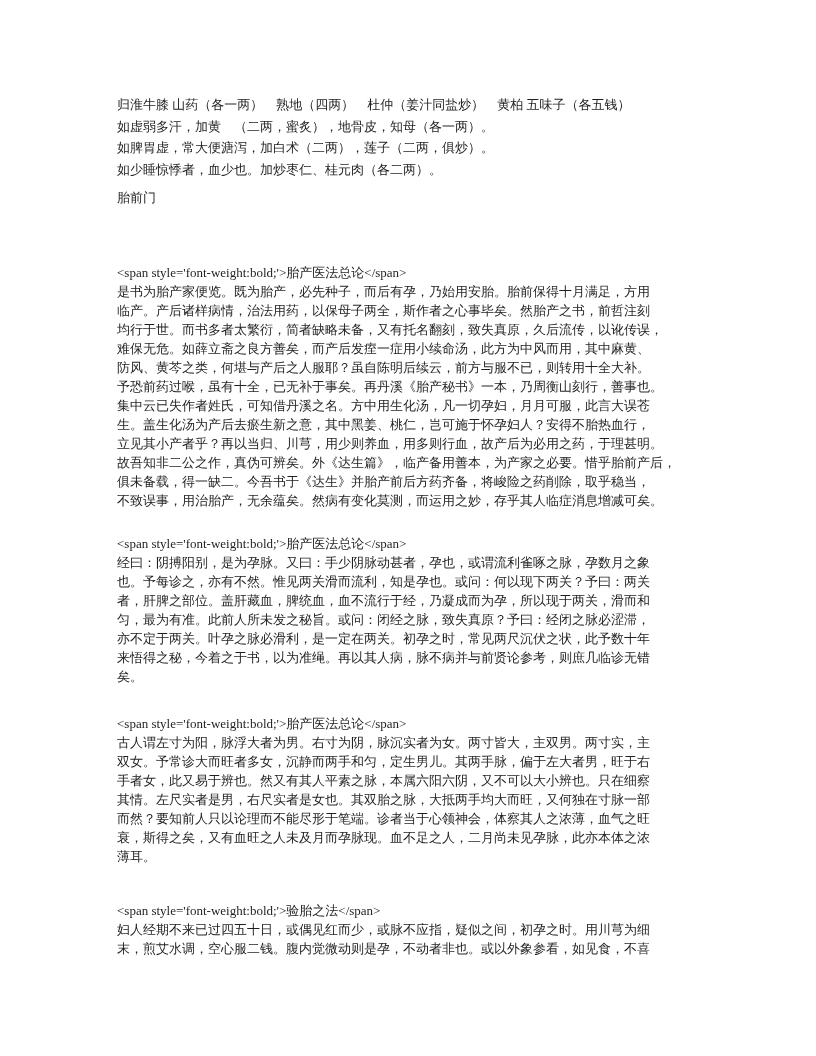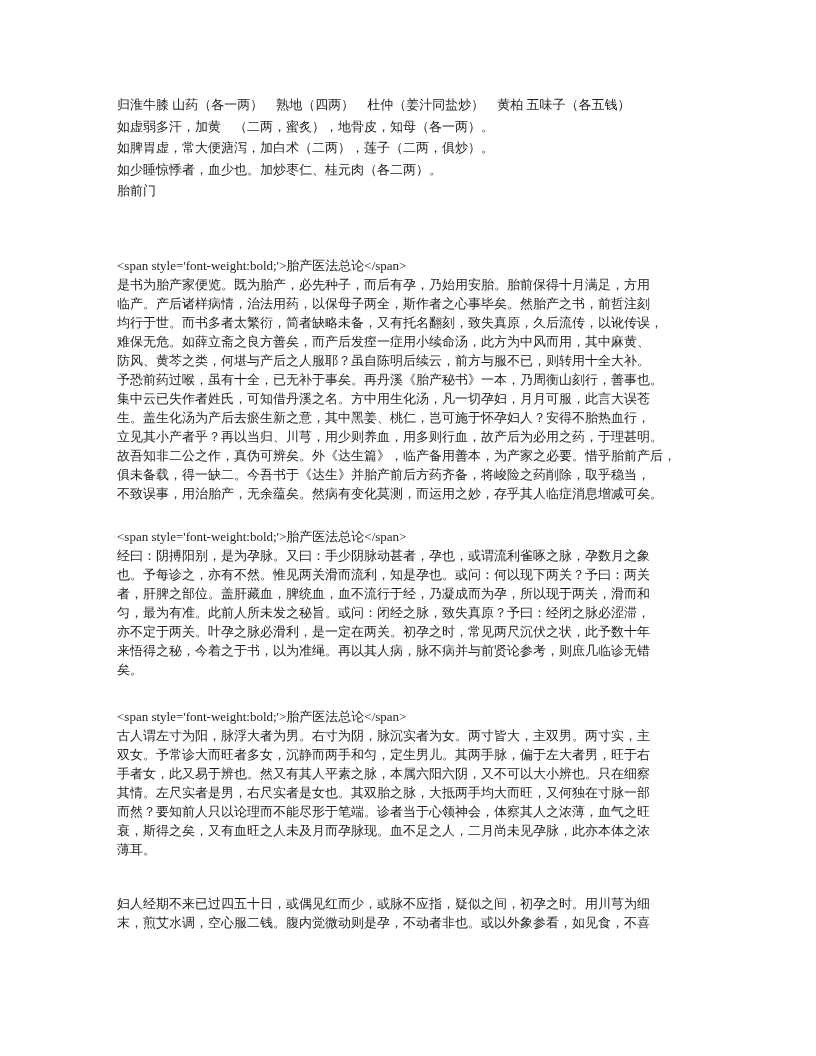--- a/index.html
+++ b/index.html
@@ -19,20 +19,21 @@
     font-size: 13px;
     overflow: hidden;
   }
   .pre {
     white-space: pre;
   }
   .intro {
     line-height: 21.5px;
   }
   .marker {
+    margin-top: 7px;
     line-height: 21.5px;
   }
   .sec {
     line-height: 19px;
     font-family: Liberation Serif, serif;
   }
   .sec .sec-heading,
   .sec .sec-body {
     line-height: 19px;
   }
@@ -85,17 +86,18 @@
     <div class="sec-body pre">古人谓左寸为阳，脉浮大者为男。右寸为阴，脉沉实者为女。两寸皆大，主双男。两寸实，主
 双女。予常诊大而旺者多女，沉静而两手和匀，定生男儿。其两手脉，偏于左大者男，旺于右
 手者女，此又易于辨也。然又有其人平素之脉，本属六阳六阴，又不可以大小辨也。只在细察
 其情。左尺实者是男，右尺实者是女也。其双胎之脉，大抵两手均大而旺，又何独在寸脉一部
 而然？要知前人只以论理而不能尽形于笔端。诊者当于心领神会，体察其人之浓薄，血气之旺
 衰，斯得之矣，又有血旺之人未及月而孕脉现。血不足之人，二月尚未见孕脉，此亦本体之浓
 薄耳。</div>
   </section>
 
   <section class="sec sec4">
+    <div class="sec-heading pre">&lt;span style='font-weight:bold;'&gt;验胎之法&lt;/span&gt;</div>
     <div class="sec-body pre">妇人经期不来已过四五十日，或偶见红而少，或脉不应指，疑似之间，初孕之时。用川芎为细
 末，煎艾水调，空心服二钱。腹内觉微动则是孕，不动者非也。或以外象参看，如见食，不喜</div>
   </section>
 
 </div>
 
 </body></html>

